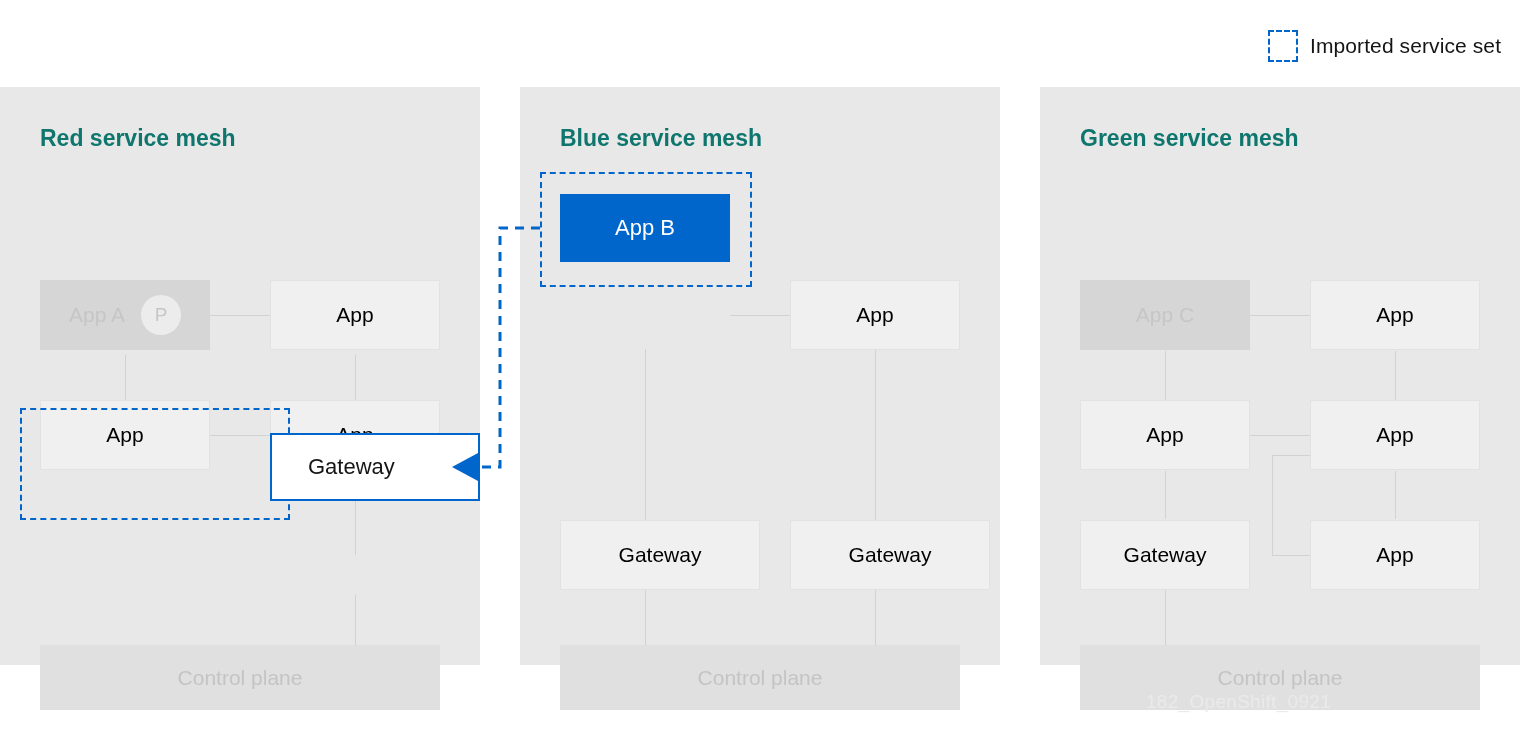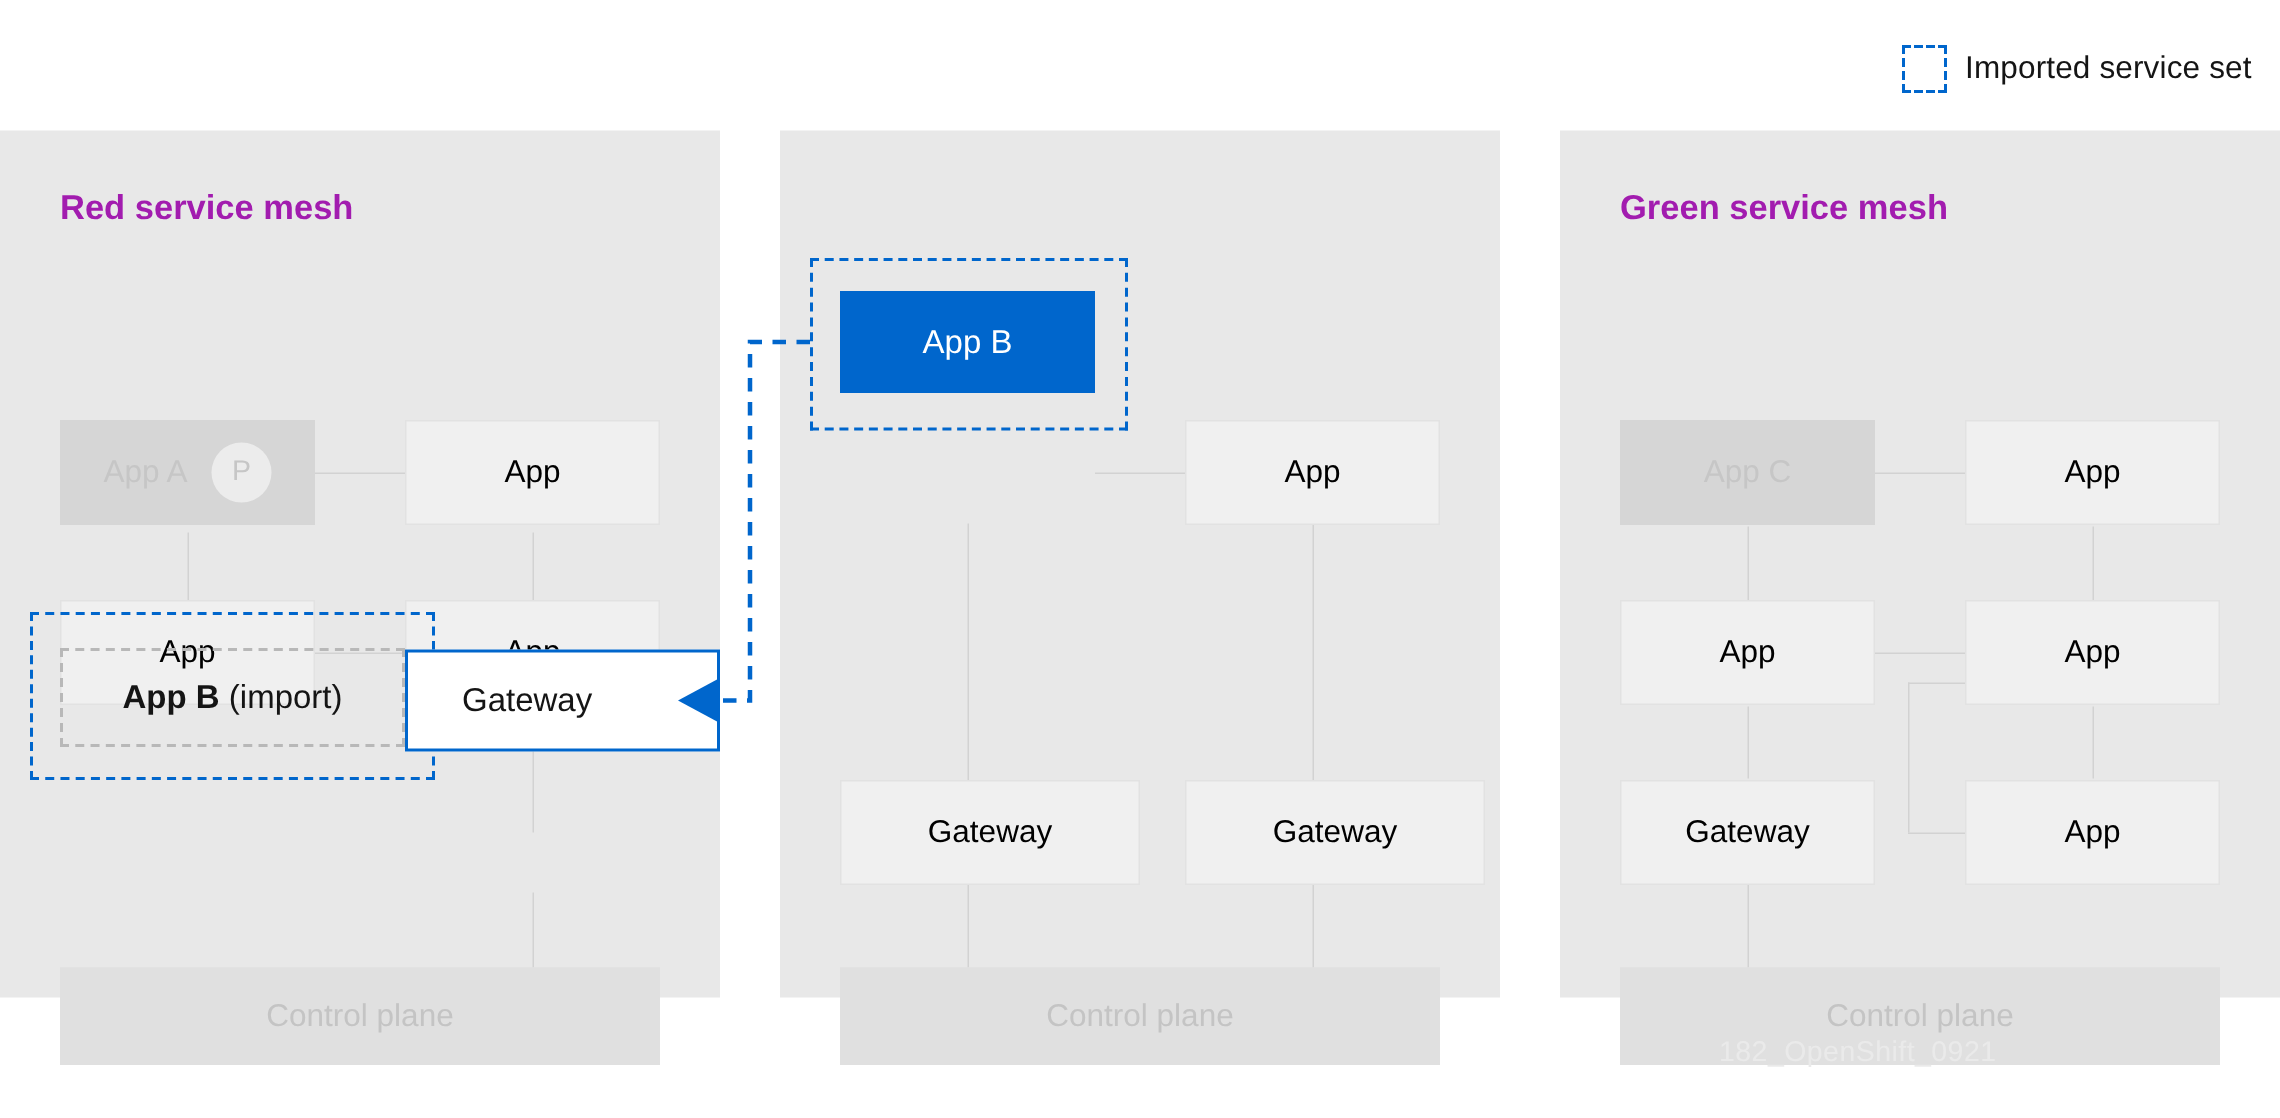--- a/index.html
+++ b/index.html
@@ -18,21 +18,21 @@
   .legend-label{font-size:21px;color:#151515;white-space:nowrap;letter-spacing:.1px;}
 
   
   .mesh{position:absolute;background:#e8e8e8;}
   #mesh-red{left:0px;top:87px;width:480px;height:578px;}
   #mesh-blue{left:520px;top:87px;width:480px;height:578px;}
   #mesh-green{left:1040px;top:87px;width:480px;height:578px;}
 
   .mesh-title{
     position:absolute;top:38px;
-    font-size:23px;font-weight:bold;color:#a21caf;white-space:nowrap;
+    font-size:23px;font-weight:bold;color:#0f766e;white-space:nowrap;
   }
   #mesh-red .mesh-title{left:40px;}
   #mesh-blue .mesh-title{left:40px;}
   #mesh-green .mesh-title{left:40px;}
 
   
   .node{
     position:absolute;box-sizing:border-box;
     display:flex;align-items:center;justify-content:center;
     font-size:21px;color:#000000;
@@ -110,37 +110,32 @@
 
     <div class="node" style="left:40px;top:313px;width:170px;height:70px;">
       <span>App</span>
     </div>
 
     <div class="node" style="left:270px;top:313px;width:170px;height:70px;">
       <span>App</span>
     </div>
 
     <div class="dashblue" style="left:20px;top:321px;width:270px;height:112px;"></div>
-    <div class="dashgray" style="left:40px;top:345px;width:230px;height:66px;">
-      <span class="appb-import">
-        <b>App B</b>
-        <span>(import)</span>
-      </span>
-    </div>
 
     <div class="node ctrl" style="left:40px;top:558px;width:400px;height:65px;">
       <span>Control plane</span>
     </div>
   </div>
 
   <div class="gateway-hl" style="left:270px;top:433px;width:210px;height:68px;">
     <span>Gateway</span>
   </div>
 
   <div class="mesh" id="mesh-blue">
+    <div class="mesh-title">Blue service mesh</div>
 
     <div class="conn h" style="left:210px;top:228px;width:62px;"></div>
     <div class="conn v" style="left:125px;top:262px;height:172px;"></div>
     <div class="conn v" style="left:355px;top:263px;height:171px;"></div>
     <div class="conn v" style="left:125px;top:502px;height:56px;"></div>
     <div class="conn v" style="left:355px;top:502px;height:56px;"></div>
 
     <div class="dashblue" style="left:20px;top:85px;width:212px;height:115px;"></div>
     <div class="node" style="left:270px;top:193px;width:170px;height:70px;">
       <span>App</span>

